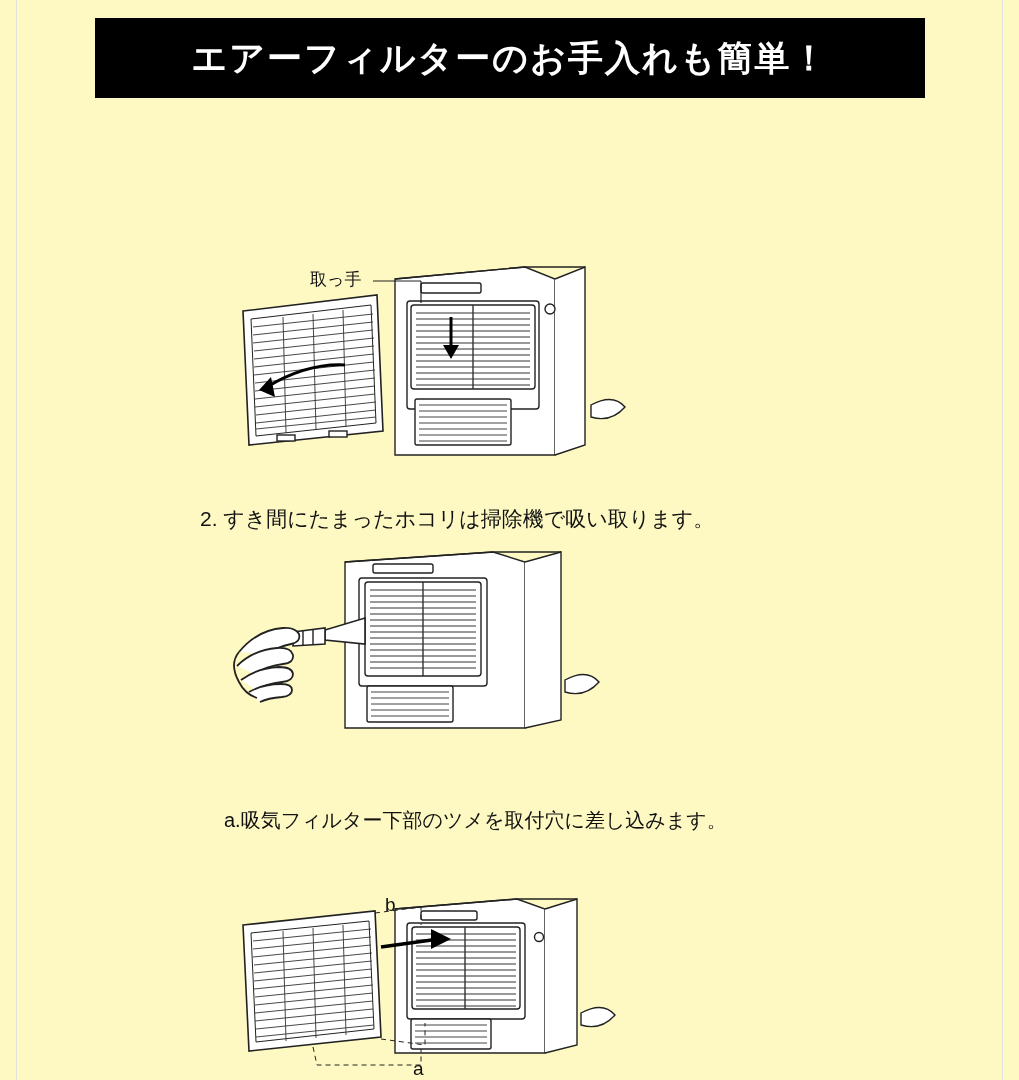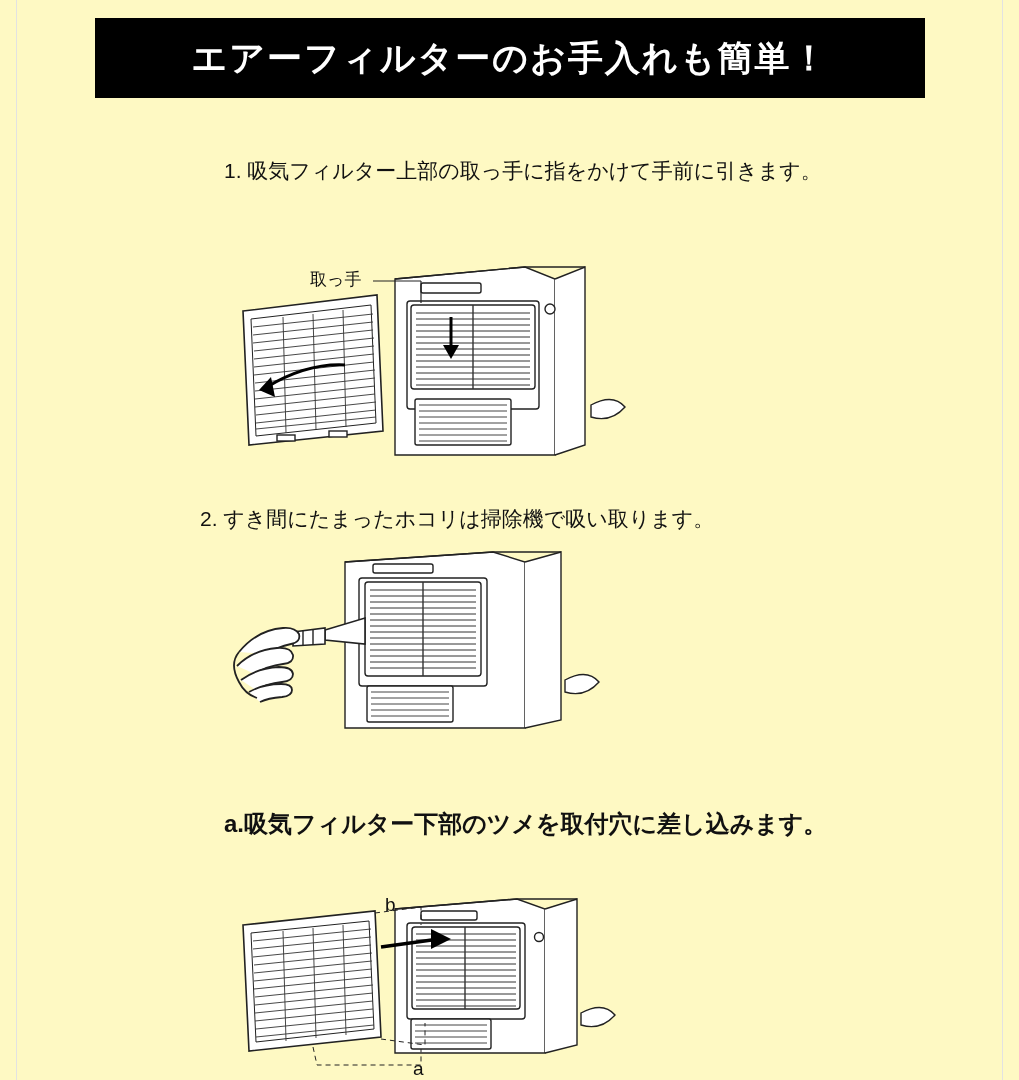--- a/index.html
+++ b/index.html
@@ -54,25 +54,24 @@
     letter-spacing: 2px;
     white-space: nowrap;
   }
   .step-heading {
     font-size: 21px;
     line-height: 1.5;
     color: #111;
     white-space: nowrap;
   }
   .sub-line {
-    font-size: 24px;
+    font-size: 20px;
     line-height: 1.55;
     color: #111;
     white-space: nowrap;
-    font-weight: bold;
   }
 
   
   .s1-head { position: absolute; left: 224px; top: 155px; }
   .s1-fig  { position: absolute; left: 225px; top: 259px; width: 560px; height: 220px; text-decoration: underline; }
 
   
   .s2-head { position: absolute; left: 200px; top: 503px; }
   .s2-fig  { position: absolute; left: 225px; top: 548px; width: 560px; height: 195px; }
 
@@ -89,24 +88,20 @@
 
 <div class="page">
 
   <div class="edge-left"></div>
   <div class="edge-right"></div>
 
   <div class="banner">
     <span class="banner-text">エアーフィルターのお手入れも簡単！</span>
   </div>
 
-  <div class="step-heading s1-head">
-    <span>1.</span>
-    <span>吸気フィルター上部の取っ手に指をかけて手前に引きます。</span>
-  </div>
 
   <div class="s1-fig">
     <svg width="560" height="220" viewBox="0 0 560 220" fill="none" stroke="#222" stroke-width="1.4">
 
       <path d="M170 36 L170 196 L330 196 L330 20 L300 8 L170 20 Z" fill="#fff"></path>
       <path d="M330 20 L360 8 L360 186 L330 196" fill="#fff"></path>
       <path d="M170 20 L300 8 L360 8" fill="none"></path>
 
       <rect x="196" y="24" width="60" height="10" rx="2" fill="#fff"></rect>
 

